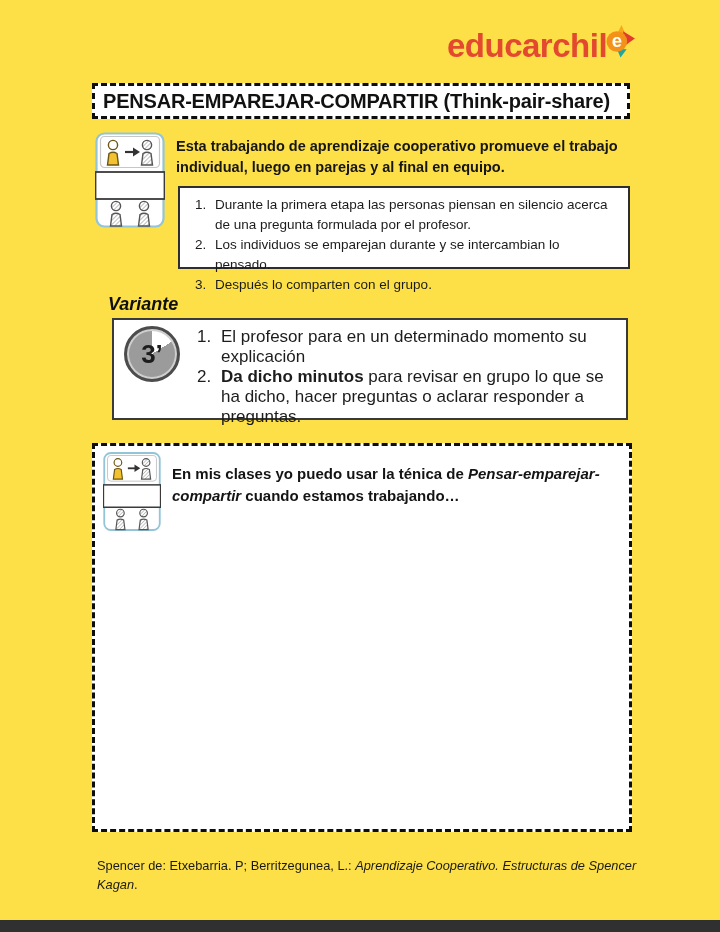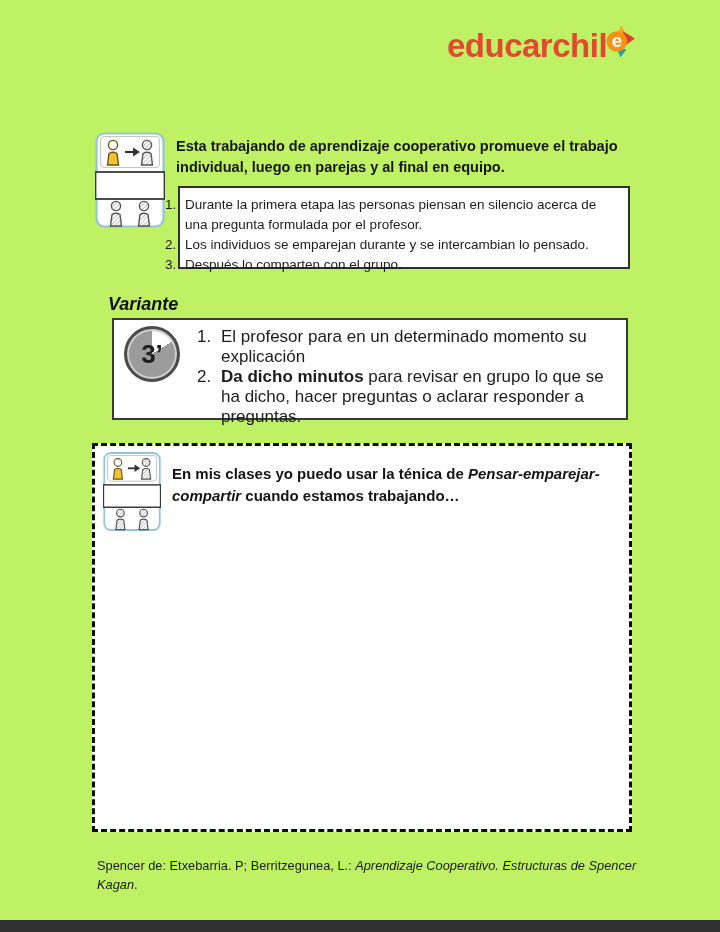--- a/index.html
+++ b/index.html
@@ -1,20 +1,20 @@
 <!DOCTYPE html>
 <html><head>
 <meta charset="utf-8">
 <style>
   * { box-sizing: border-box; margin: 0; padding: 0; }
   html, body { background: #fff; }
   body { font-family: "Liberation Sans", sans-serif; color: #1a1a1a; }
   .page {
     position: relative; width: 720px; height: 932px;
-    background: #bef264; overflow: hidden; margin: 0 auto;
+    background: #fde047; overflow: hidden; margin: 0 auto;
   }
 
   
   .logo { position: absolute; top: 12px; left: 447px; width: 188px; height: 58px;
           display: flex; align-items: center; justify-content: flex-end; }
   .logo-word { font-size: 33px; font-weight: bold; color: #e2492f; letter-spacing: -0.5px;
                line-height: 1; position: relative; top: 4px; }
   .logo-mark { width: 58px; height: 62px; margin-left: -2px; }
 
   
@@ -32,21 +32,21 @@
 
   
   .intro-text {
     position: absolute; left: 176px; top: 136px; width: 455px;
     font-size: 14.5px; font-weight: bold; line-height: 21px; color: #161616;
   }
   .steps-box {
     position: absolute; left: 178px; top: 186px; width: 452px; height: 83px;
     border: 2px solid #2e2e2e; padding: 7px 10px 0 0; background: #fff;
   }
-  .steps-box ol { font-size: 13.5px; line-height: 20px; color: #1c1c1c; }
+  .steps-box ol { margin-left: 30px; font-size: 13.5px; line-height: 20px; color: #1c1c1c; }
   .steps-box li { padding-left: 5px; }
 
   
   .variant-heading {
     position: absolute; left: 108px; top: 294px;
     font-size: 18px; font-weight: bold; font-style: italic; color: #0f0f0f;
   }
   .variant-box {
     position: absolute; left: 112px; top: 318px; width: 516px; height: 102px;
     border: 2px solid #3a3a3a; background: #fff;
@@ -114,20 +114,23 @@
     <span class="logo-word">educarchil</span>
     <svg class="logo-mark" viewBox="0 0 58 64">
       <polygon points="23,19 32,1 39,17" fill="#f7a81b"></polygon>
       <polygon points="35,13 58,27 37,42" fill="#e23b2e"></polygon>
       <polygon points="23,47 42,48 30,64" fill="#23a59e"></polygon>
       <circle cx="23" cy="33" r="20" fill="#f39118"></circle>
       <text x="23" y="44" text-anchor="middle" font-size="36" font-weight="bold" font-family="Liberation Sans, sans-serif" fill="#ffffff">e</text>
     </svg>
   </div>
 
+  <div class="title-box">
+    <h1>PENSAR-EMPAREJAR-COMPARTIR (Think-pair-share)</h1>
+  </div>
 
   <svg class="picto picto-1" viewBox="0 0 70 96">
     <rect x="1.5" y="1.5" width="67" height="93" rx="8" fill="#ffffff" stroke="#93c4d8" stroke-width="2.2"></rect>
     <rect x="5.5" y="4.5" width="59" height="31" rx="4" fill="#ffffff" stroke="#c7c7c7" stroke-width="1.2"></rect>
     <use href="#person-yellow" x="8" y="7"></use>
     <line x1="30" y1="20" x2="39" y2="20" stroke="#333" stroke-width="2.2"></line>
     <path d="M38 15.5 L45 20 L38 24.5 Z" fill="#333"></path>
     <use href="#person-hatch" x="42" y="7"></use>
     <rect x="0.5" y="40" width="69" height="27" fill="#ffffff" stroke="#3a3a3a" stroke-width="1.8"></rect>
     <use href="#person-hatch" x="11" y="68"></use>

